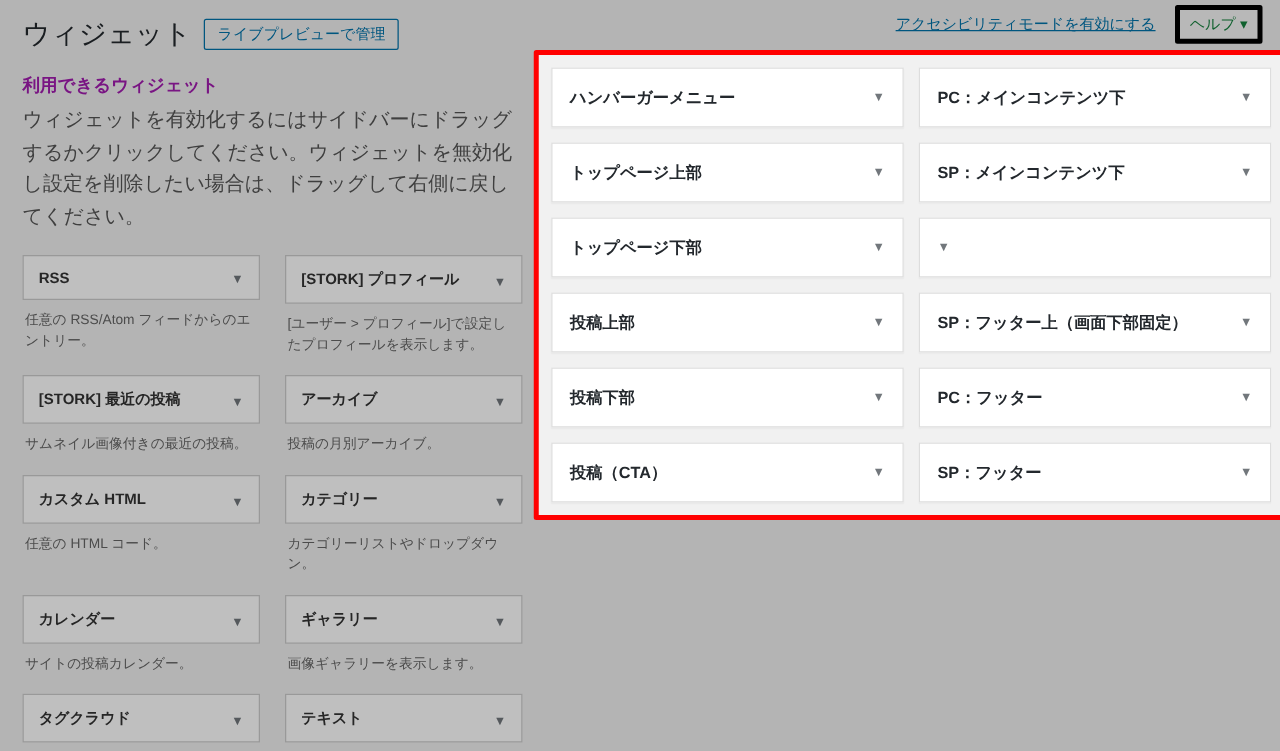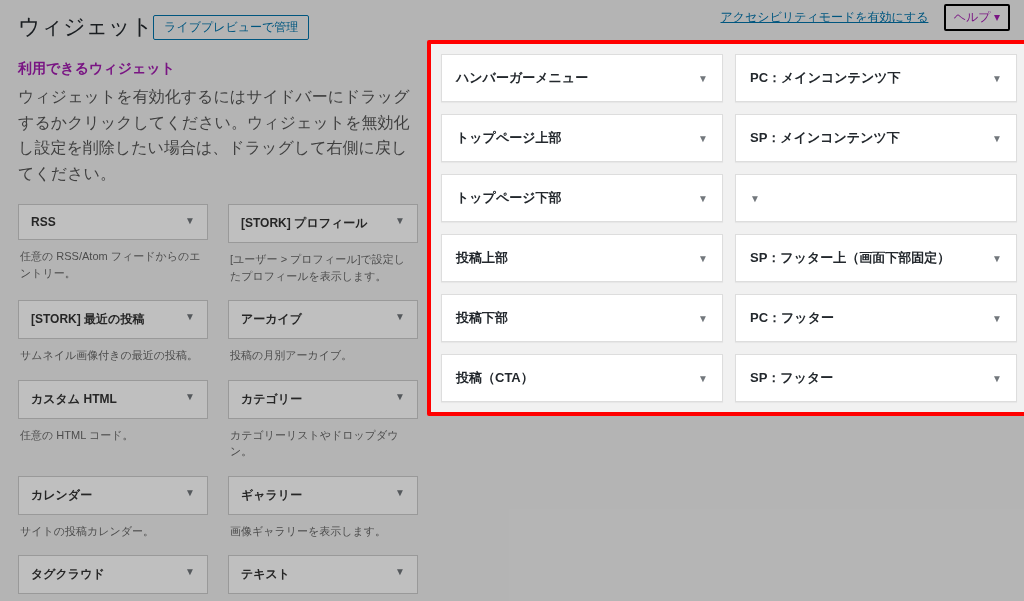--- a/index.html
+++ b/index.html
@@ -30,36 +30,36 @@
     }
     .top-links a {
       color: #0073aa;
       text-decoration: underline;
       cursor: pointer;
       margin-right: 12px;
     }
     .help-btn {
       display: inline-block;
       background: #f6f6f6;
-      border: 2px solid #000000;
-      color: #a21caf;
+      border: 4px solid #000000;
+      color: #15803d;
       padding: 3px 8px;
       font-size: 12px;
       cursor: pointer;
       border-radius: 2px;
     }
     .content {
       padding: 10px 18px;
       position: relative;
       z-index: 1;
     }
     .heading-row {
       display: flex;
       align-items: center;
-      gap: 0;
+      gap: 10px;
       margin-bottom: 18px;
       margin-top: 2px;
     }
     h1 {
       font-size: 22px;
       font-weight: 400;
       color: #23282d;
     }
     .live-preview-btn {
       border: 1px solid #0073aa;
@@ -96,21 +96,21 @@
     }
     .widget-item {
       margin-bottom: 6px;
     }
     .widget-header {
       background: #fff;
       border: 1px solid #ccc;
       padding: 10px 12px;
       display: flex;
       justify-content: space-between;
-      align-items: flex-start;
+      align-items: flex-end;
       cursor: pointer;
       font-size: 12px;
       font-weight: 600;
       color: #333;
     }
     .widget-desc {
       font-size: 11px;
       color: #666;
       padding: 8px 2px 10px;
       line-height: 1.5;

